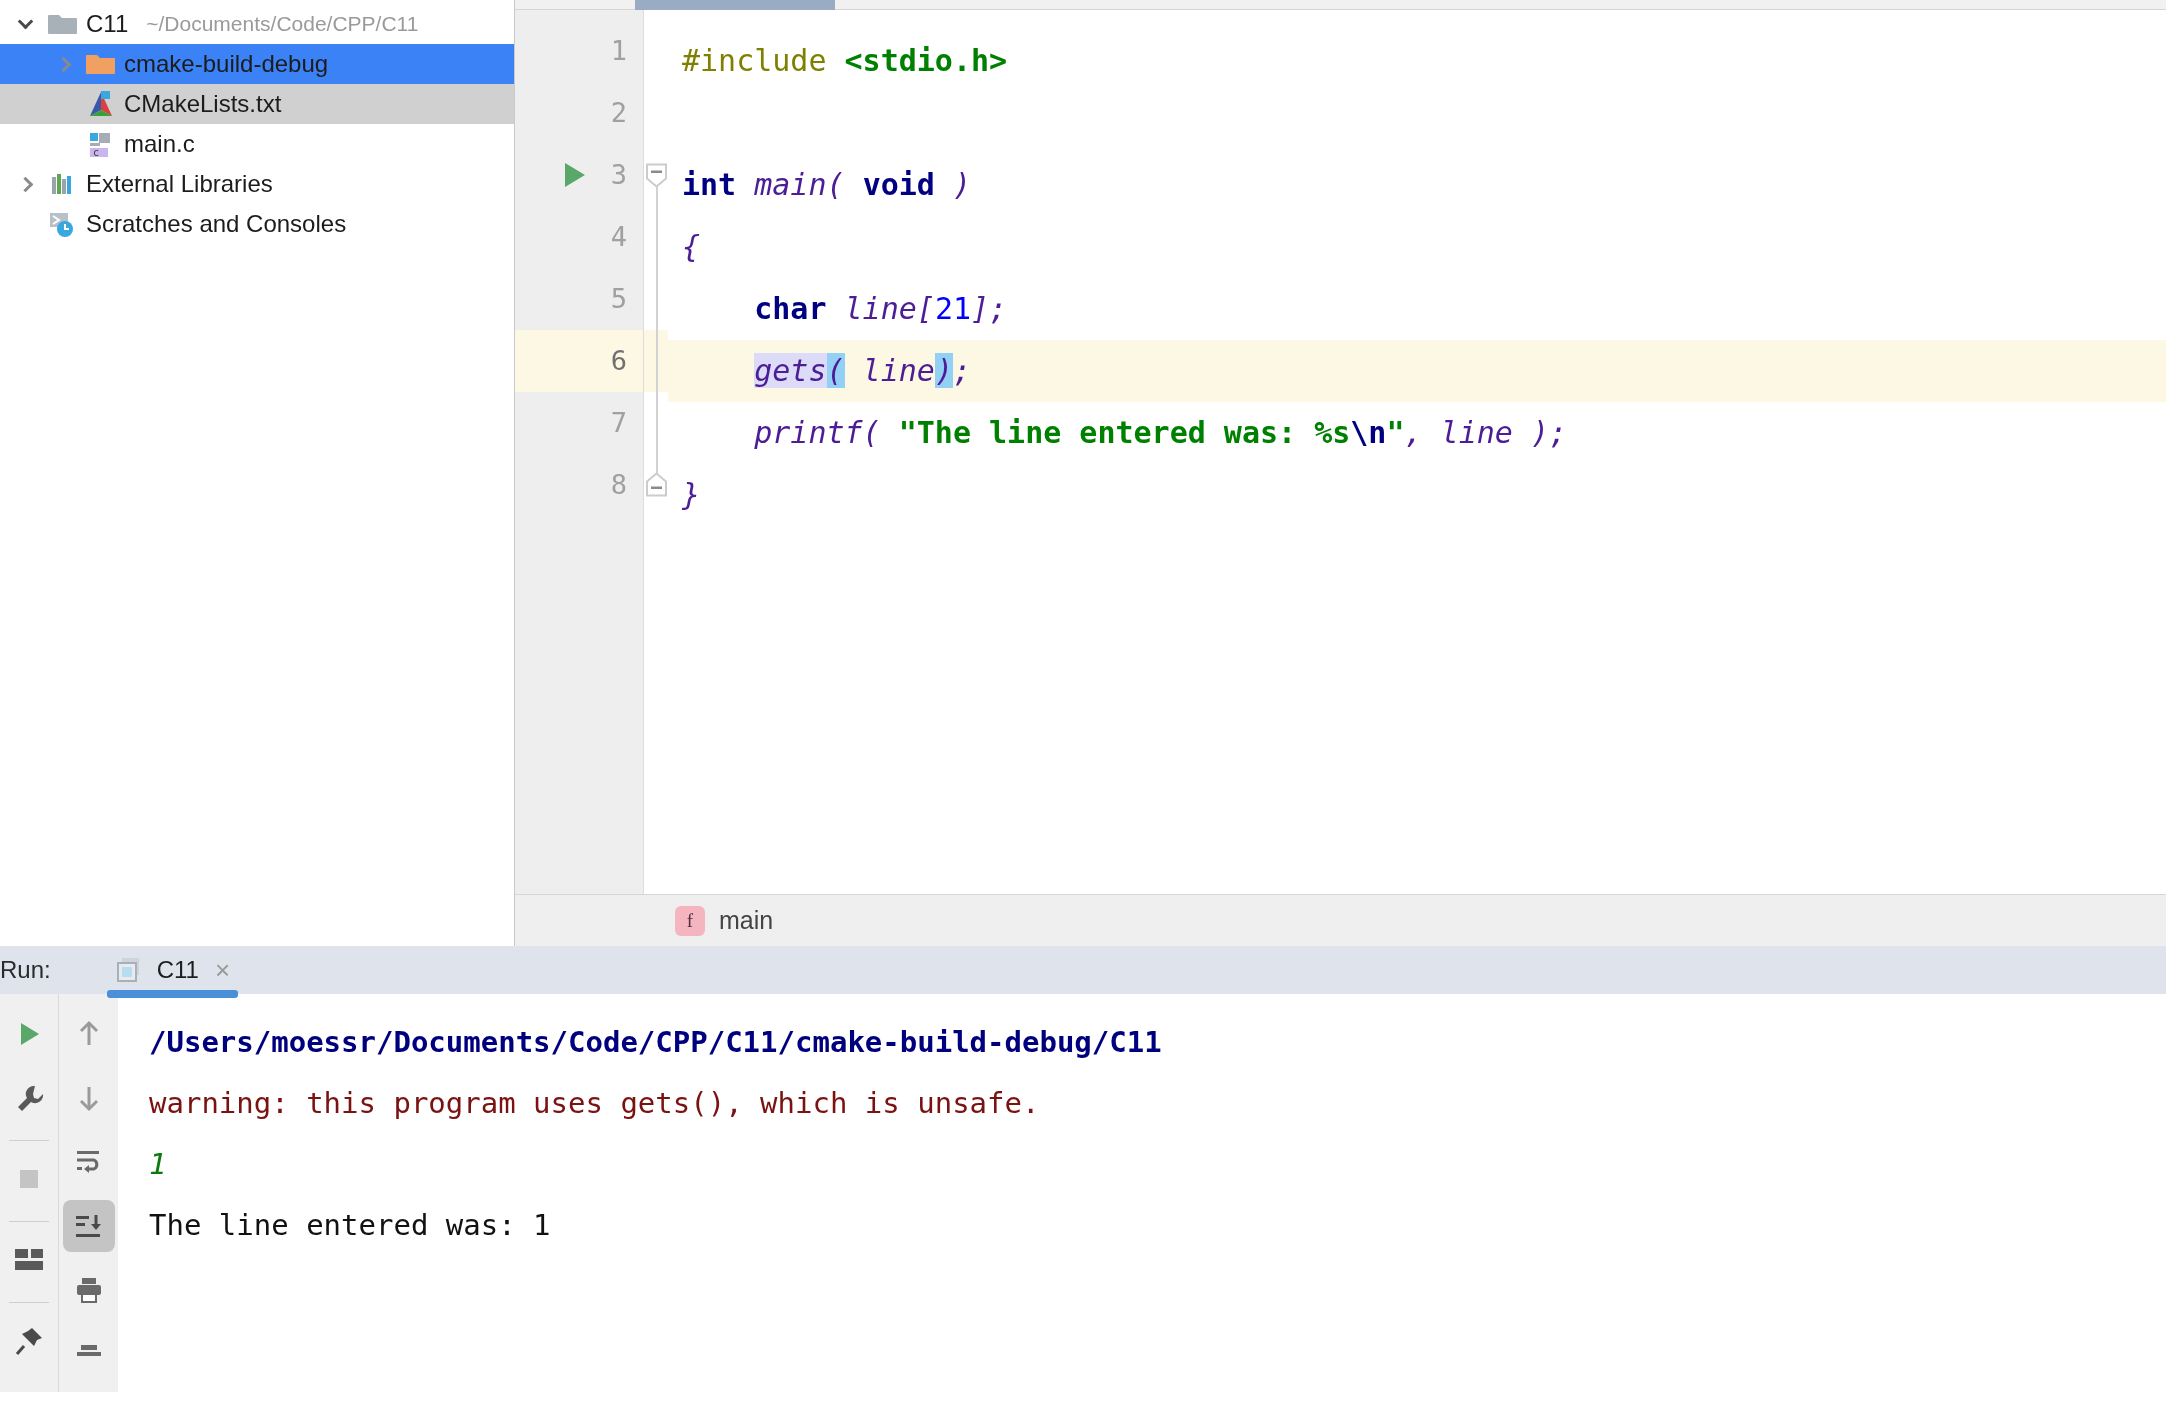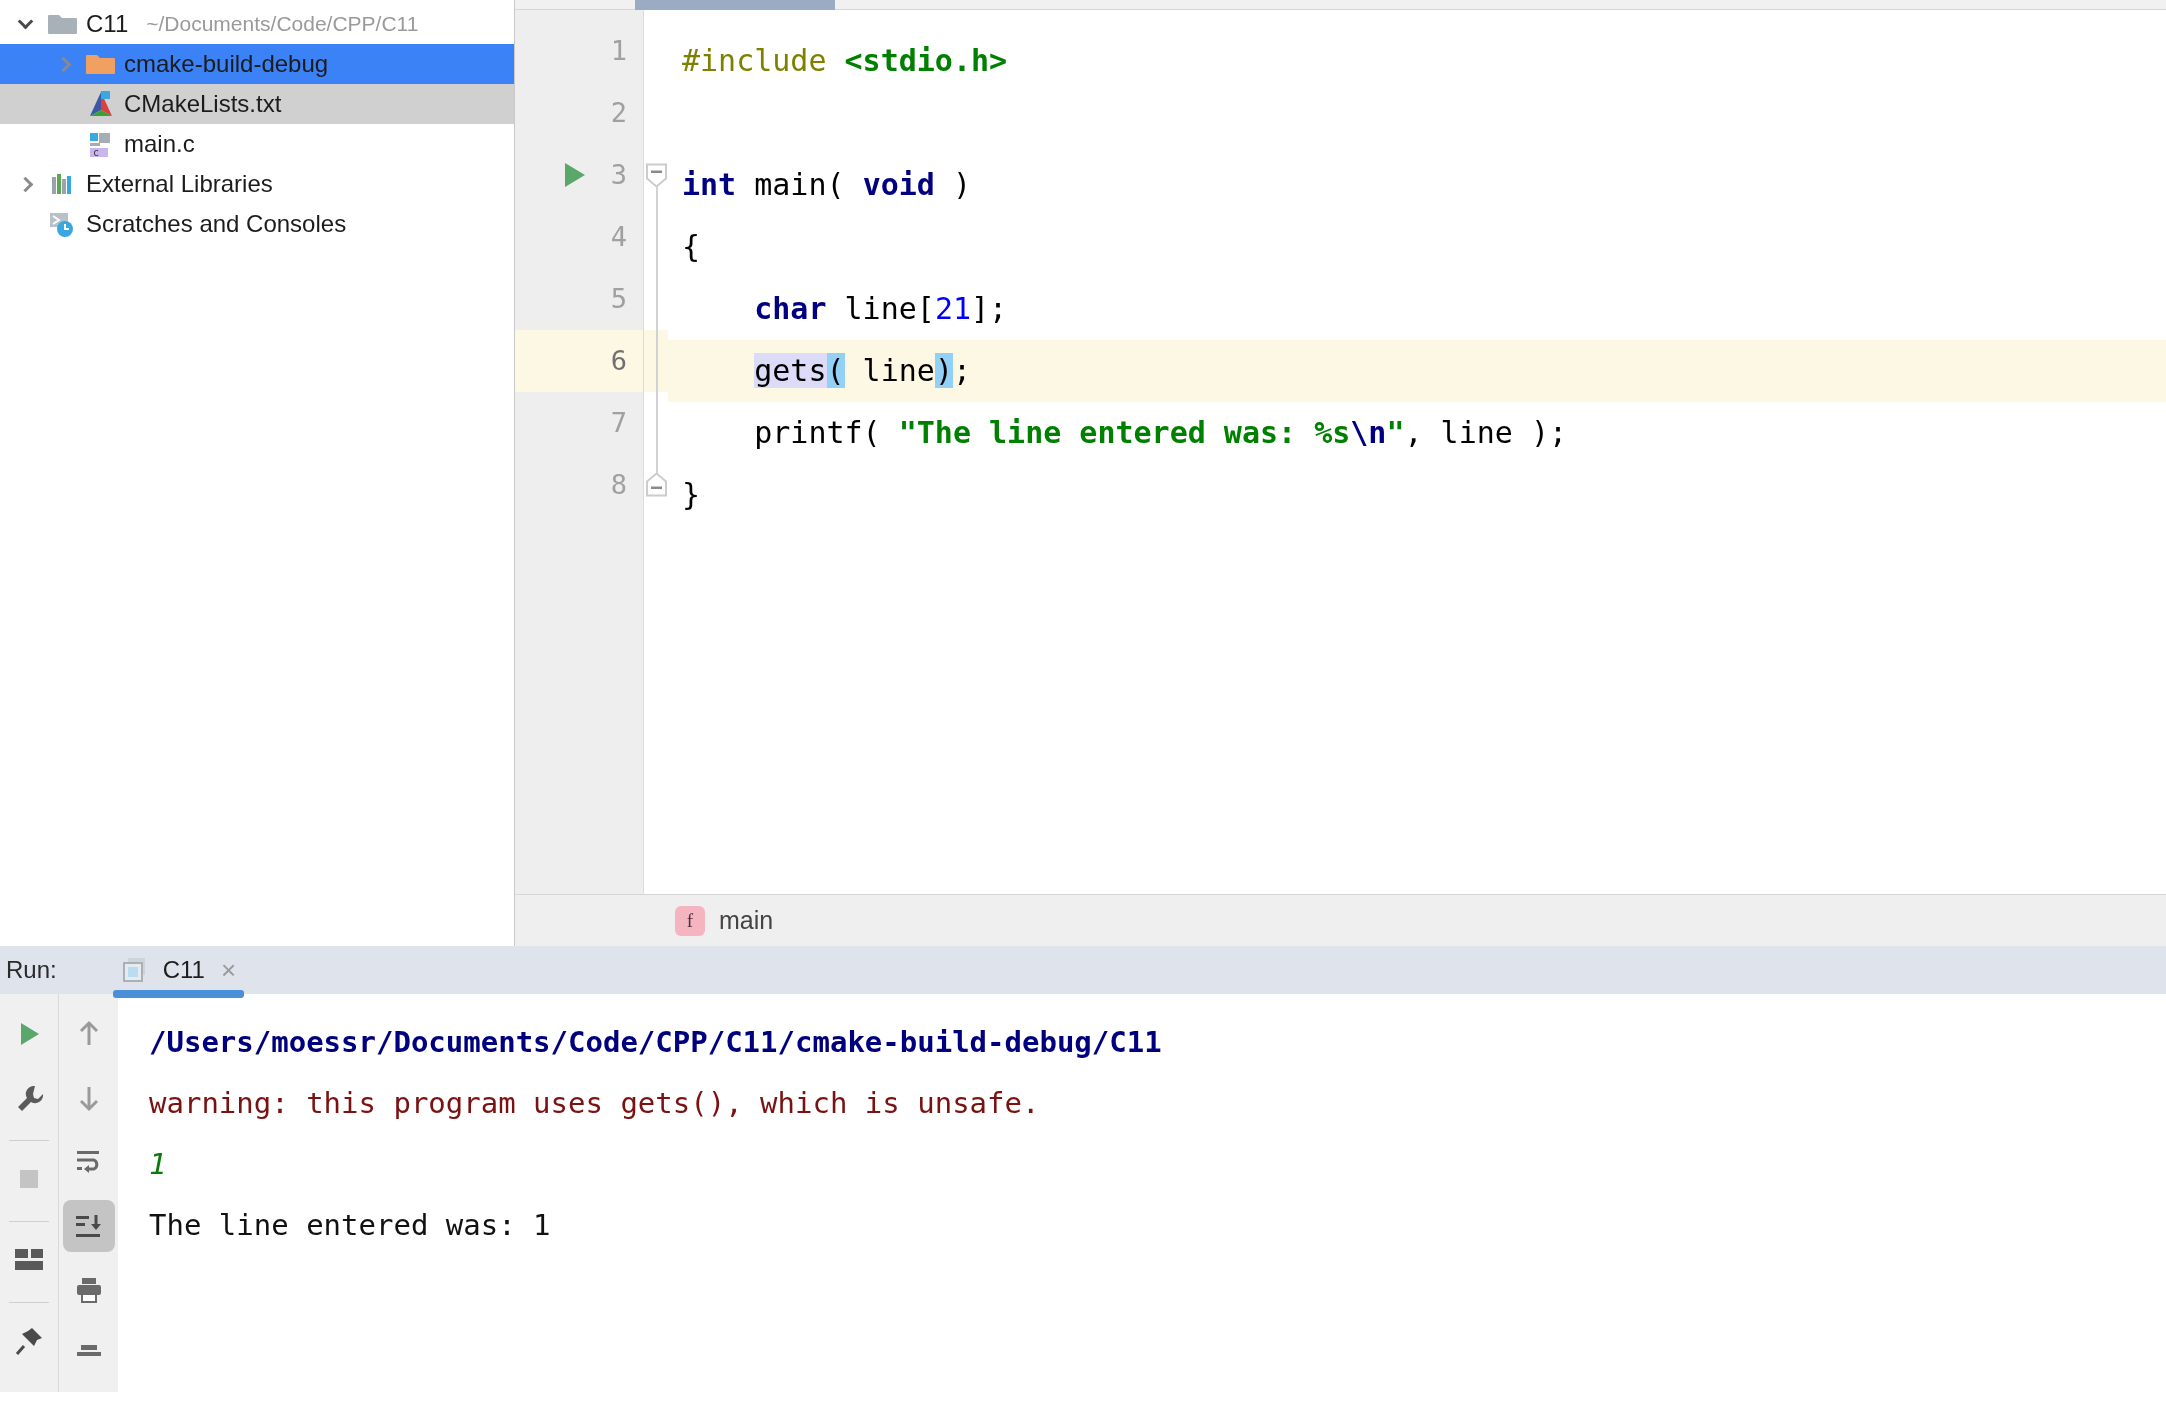--- a/index.html
+++ b/index.html
@@ -96,21 +96,21 @@
     font-size: 30px;
   }
   .cline { height: 62px; line-height: 62px; white-space: pre; position: relative; padding-left: 14px; }
   .cline.cur { background: #fdf8e3; }
   .k  { color: #000080; font-weight: bold; }          
   .pp { color: #808000; }                              
   .hdr{ color: #008000; font-weight: bold; }           
   .str{ color: #008000; font-weight: bold; }           
   .esc{ color: #000080; font-weight: bold; }           
   .num{ color: #0000ff; }                              
-  .pl { color: #000000; }                              
+  .pl { color: #4c1d95; font-style: italic; }                              
   .hl-ident { background: #dcdcf8; }
   .hl-brace { background: #93d0f5; }
 
   
   .breadcrumb {
     height: 52px; background: #efefef; border-top: 1px solid #d6d6d6;
     display: flex; align-items: center; padding-left: 160px;
   }
   .f-badge {
     width: 30px; height: 30px; border-radius: 6px; background: #f5b5c0;
@@ -118,21 +118,21 @@
     justify-content: center; font-family: "Liberation Serif", serif;
   }
   .bc-label { margin-left: 14px; font-size: 25px; color: #444444; }
 
   
   .run-panel { flex: 1; display: flex; flex-direction: column; background: #ffffff; }
   .run-header {
     height: 48px; background: #dfe3ec;
     display: flex; align-items: center; position: relative;
   }
-  .run-label { font-size: 24px; color: #2b2b2b; margin-left: 6px; }
+  .run-label { font-size: 24px; color: #2b2b2b; }
   .run-tab {
     display: flex; align-items: center; margin-left: 56px; position: relative;
     height: 48px; padding: 0 8px;
   }
   .run-tab .tab-underline {
     position: absolute; left: 0; right: 0; bottom: -4px; height: 8px;
     background: #4a90d9; border-radius: 3px;
   }
   .run-tab-icon { width: 28px; height: 28px; position: relative; }
   .run-tab-name { font-size: 24px; color: #1d1d1d; margin-left: 14px; }

